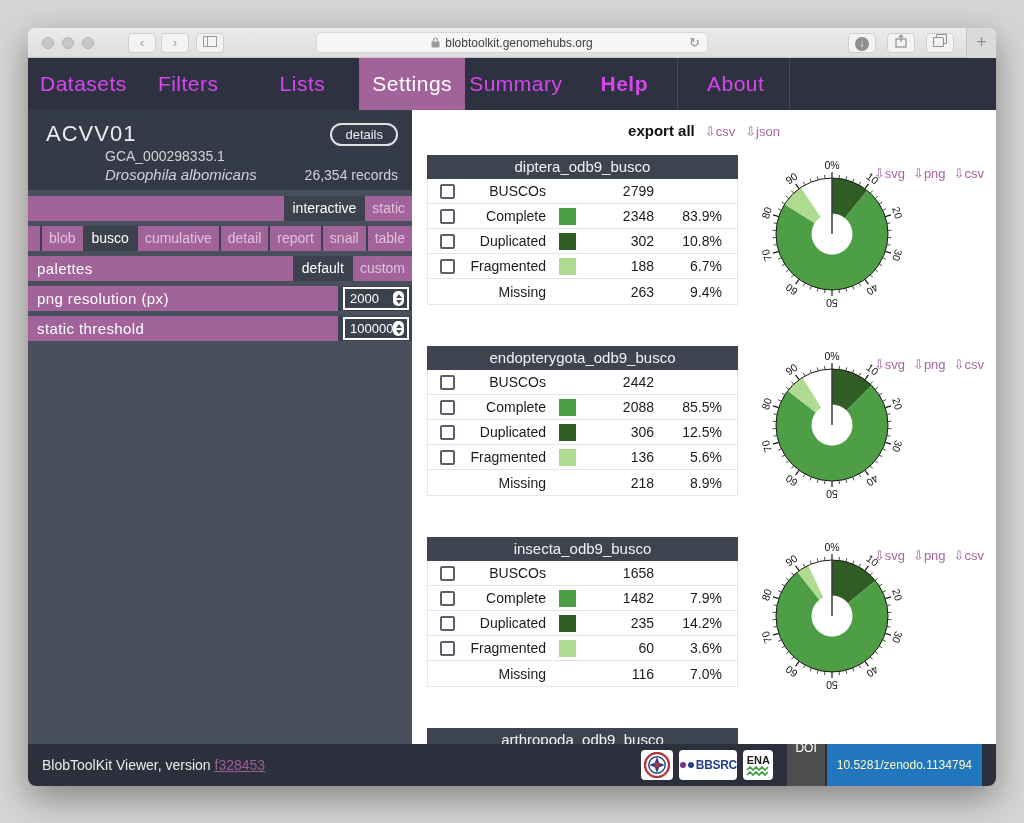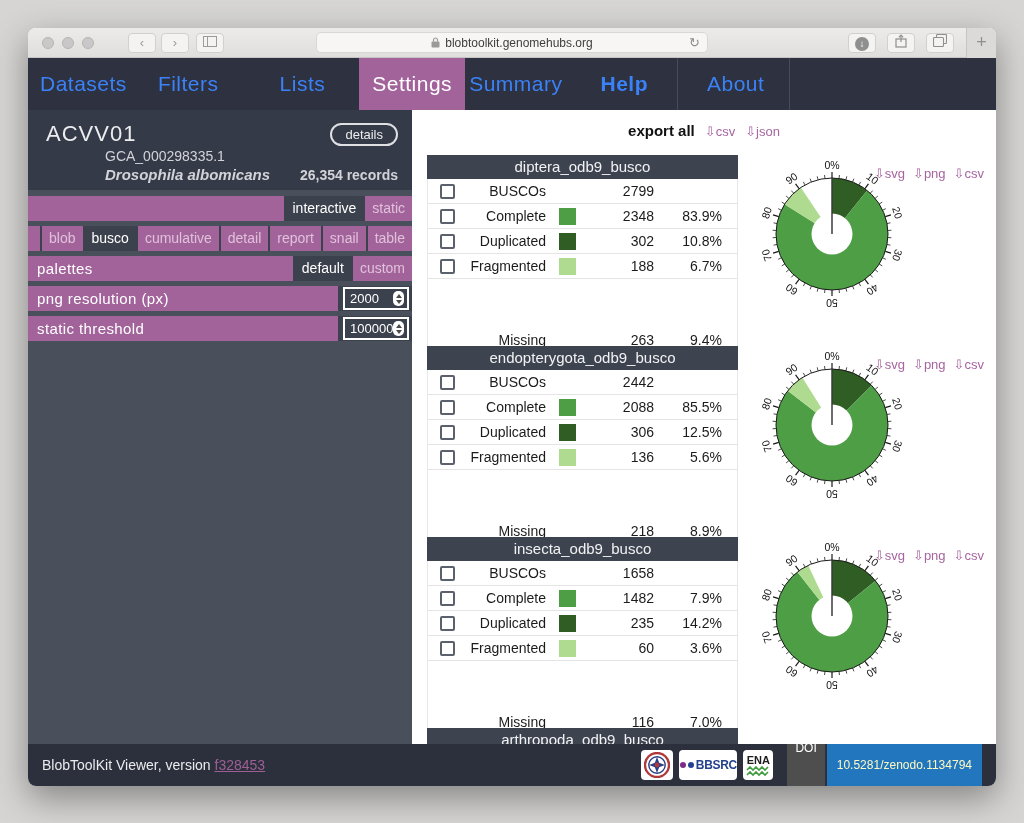--- a/index.html
+++ b/index.html
@@ -25,38 +25,38 @@
   .lockglyph { margin-right:5px; display:inline-flex; }
   .ricons { position:absolute; right:42px; top:5px; display:flex; gap:11px; }
   .plus-sliver { position:absolute; right:0; top:0; width:30px; height:30px;
     background:#dcdad8; border-left:1px solid #c7c5c3; color:#8f8f8f;
     font-size:18px; text-align:center; line-height:28px; }
   .dlcircle { width:14px; height:14px; border-radius:50%; background:#8f8f8f; color:#fff;
     font-size:10px; line-height:14px; text-align:center; display:inline-block; }
 
   
   .appnav { height:52px; flex:0 0 52px; background:#2d3140; display:flex; align-items:stretch; }
-  .navitem { display:flex; align-items:center; padding:0 2px; color:#3b82f6;
+  .navitem { display:flex; align-items:center; padding:0 2px; color:#d946ef;
     font-size:21px; letter-spacing:.5px; cursor:pointer; }
   .navitem.active { background:#a2639b; color:#fff; padding:0 13px; }
   .navdiv { width:1px; background:#464b59; }
 
   
   .content { flex:1 1 auto; display:flex; overflow:hidden; }
   .sidebar { width:384px; flex:0 0 384px; background:#4a505b; overflow:hidden; }
   .main { flex:1; background:#fff; position:relative; overflow:hidden; }
 
   
   .dsblock { background:#353a48; padding:11px 10px 10px 18px; height:80px; }
   .dsrow1 { display:flex; align-items:center; }
   .dsid { font-size:22px; color:#ecedef; letter-spacing:1px; }
   .details-pill { margin-left:auto; margin-right:4px; border:2px solid #dfe0e3; border-radius:13px;
     color:#eceded; font-size:13px; padding:2px 13px; cursor:pointer; }
   .dsacc { margin-left:59px; margin-top:1px; font-size:14px; color:#d2d3d8; }
-  .dsrow3 { display:flex; align-items:flex-end; margin-top:2px;font-weight:bold; }
+  .dsrow3 { display:flex; align-items:flex-end; margin-top:2px; }
   .dsspecies { margin-left:59px; font-size:15px; font-style:italic; color:#d2d3d8; }
   .dsrecords { margin-left:auto; margin-right:4px; font-size:14px; color:#d2d3d8; }
 
   
   .srows { margin-top:6px; }
   .srow { display:flex; align-items:stretch; height:25px; background:#3b414d; margin-bottom:5px; }
   .slabel { flex:1; background:#a2639b; color:#fff; font-size:15px; line-height:25px;
     padding-left:9px; letter-spacing:.4px; }
   .opts { display:flex; gap:2px; margin-left:2px; }
   .opt { background:#a2639b; color:#e0c0da; font-size:14px; line-height:25px;
@@ -77,21 +77,21 @@
   .exportlabel { font-size:15px; color:#111; font-weight:bold; }
   .plink { color:#a764a0; font-size:13px; cursor:pointer; }
   .panel { display:flex; margin:37px 0 0 15px; height:154px; }
   .panel.first { margin-top:16px; }
   .btable { width:311px; flex:0 0 311px; }
   .bheader { height:24px; background:#3d4450; color:#f2f2f4; text-align:center;
     font-size:15px; line-height:24px; }
   .tbody { border:1px solid #e7e7e7; border-top:none; }
   .brow { display:flex; align-items:center; height:25px; border-bottom:1px solid #e4e4e4;
     background:#fff; font-size:14px; color:#1b1b1b; }
-  .brow:last-child { border-bottom:none;margin-top:48px; }
+  .brow:last-child { border-bottom:none; }
   .c-check { width:38px; display:flex; justify-content:center; }
   .cbx { width:15px; height:15px; border:2px solid #5a616c; border-radius:2px; background:#fff; cursor:pointer; }
   .c-label { width:80px; text-align:right; }
   .c-swatch { width:36px; padding-left:13px; }
   .swatch { width:17px; height:17px; display:block; }
   .c-value { width:72px; text-align:right; }
   .c-pct { width:74px; text-align:right; padding-right:6px; }
   .chartcol { position:relative; width:240px; margin-left:18px; }
   .dl-links { position:absolute; top:11px; right:12px; display:flex; gap:8px;
     font-size:12.5px; color:#a764a0; }

